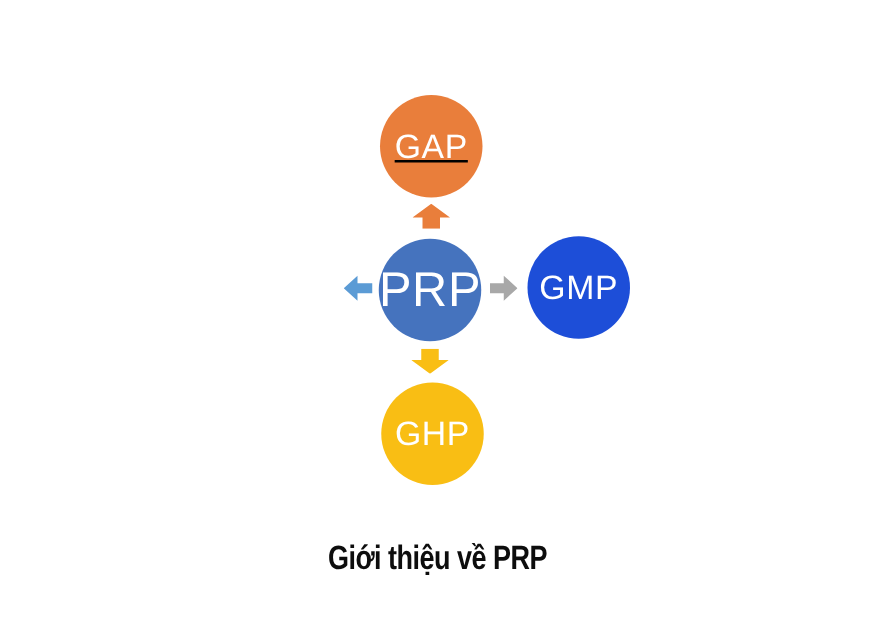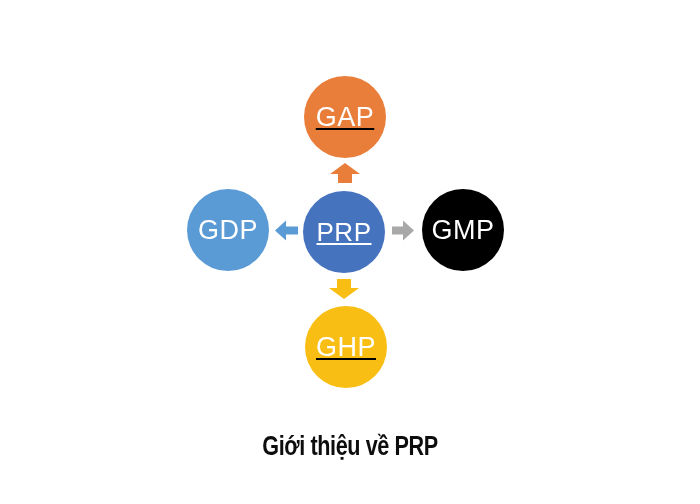--- a/index.html
+++ b/index.html
@@ -29,21 +29,21 @@
     font-size: 27px;
     letter-spacing: 0.5px;
     line-height: 1;
     user-select: none;
   }
   .node-top    { left: 304px; top: 76px; }
   .node-left   { left: 187px; top: 189px; }
   .node-center { left: 303px; top: 191px; }
   .node-right  { left: 422px; top: 189px; }
   .node-bottom { left: 305px; top: 306px; }
-  .node-center .circle-label { font-size: 26px; text-decoration: underline; }
+  .node-center .circle-label { font-size: 39px; }
   .arrow { position: absolute; display: block; }
   .arrow-up    { left: 330px; top: 163px; width: 30px; height: 20px; }
   .arrow-down  { left: 329px; top: 279px; width: 30px; height: 20px; }
   .arrow-left  { left: 275px; top: 218px; width: 23px; height: 25px; }
   .arrow-right { left: 392px; top: 218px; width: 22px; height: 25px; }
   .caption {
     position: absolute;
     left: 0;
     top: 431px;
     width: 100%;
@@ -59,33 +59,30 @@
 </style>
 </head>
 <body>
 
 <div class="canvas">
 
   <div class="circle node-top" style="background-color: rgb(233, 126, 59); text-decoration: underline;">
     <span class="circle-label">GAP</span>
   </div>
 
-  <div class="circle node-left" style="background-color: rgb(91, 155, 213);">
-    <span class="circle-label">GDP</span>
-  </div>
 
   <div class="circle node-center" style="background-color: rgb(69, 115, 190);">
     <span class="circle-label">PRP</span>
   </div>
 
-  <div class="circle node-right" style="background-color: #000000;">
+  <div class="circle node-right" style="background-color: #1d4ed8;">
     <span class="circle-label">GMP</span>
   </div>
 
-  <div class="circle node-bottom" style="background-color: rgb(249, 190, 20); text-decoration: underline;">
+  <div class="circle node-bottom" style="background-color: rgb(249, 190, 20);">
     <span class="circle-label">GHP</span>
   </div>
 
   <svg class="arrow arrow-up" viewBox="0 0 30 20" aria-hidden="true">
     <polygon points="15,0 30,11 22,11 22,20 8,20 8,11 0,11" fill="#E97E3B"></polygon>
   </svg>
 
   <svg class="arrow arrow-left" viewBox="0 0 23 25" aria-hidden="true">
     <polygon points="0,12.5 11,2.5 11,8.5 23,8.5 23,16.5 11,16.5 11,22.5" fill="#5B9BD5"></polygon>
   </svg>

